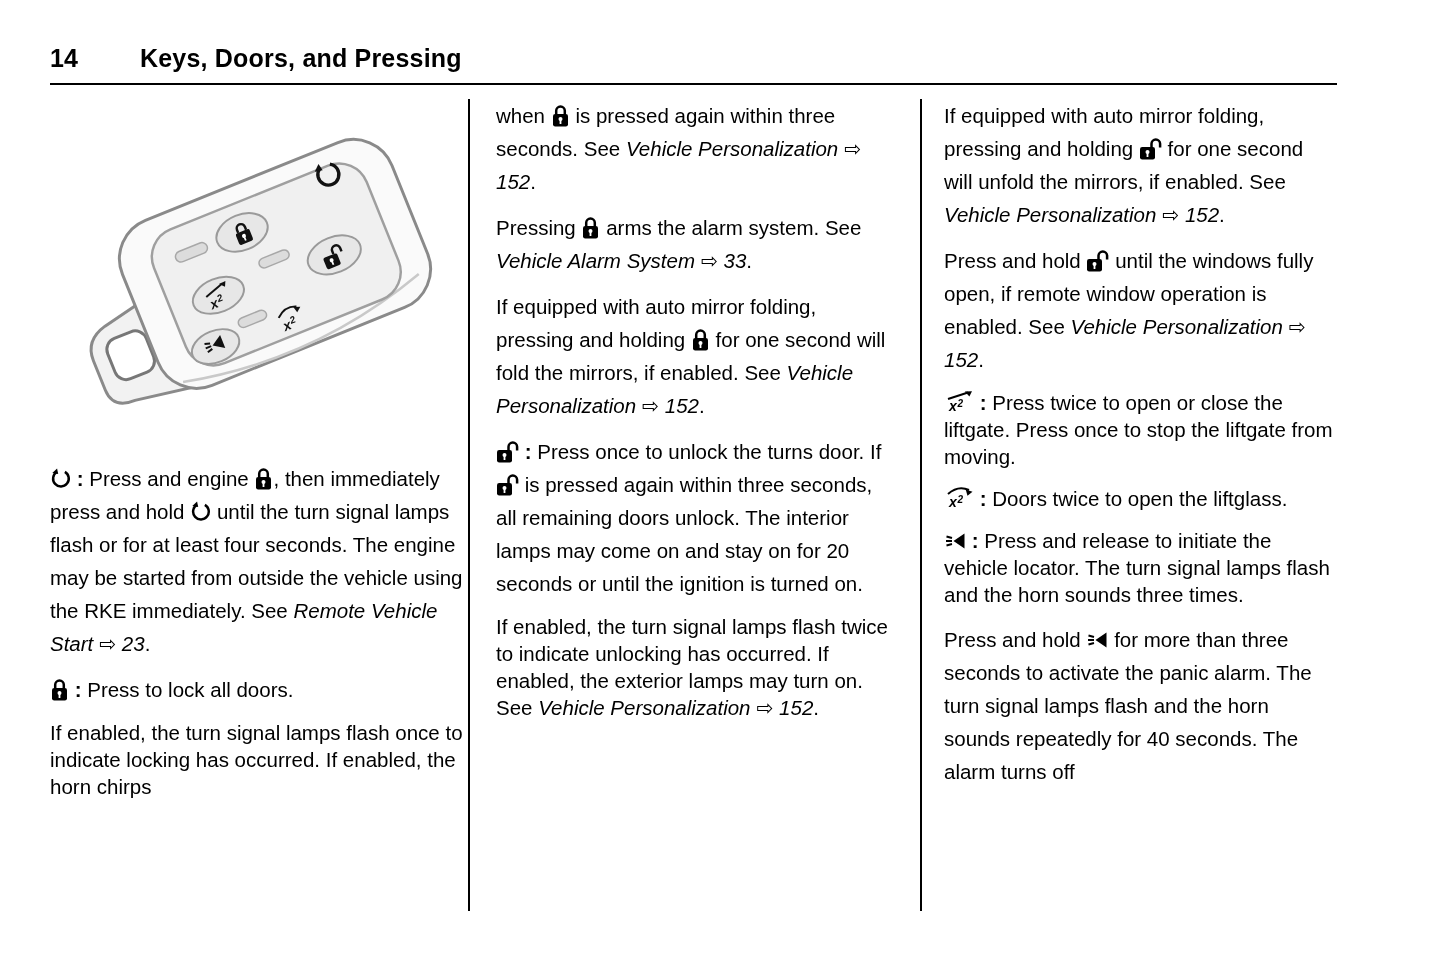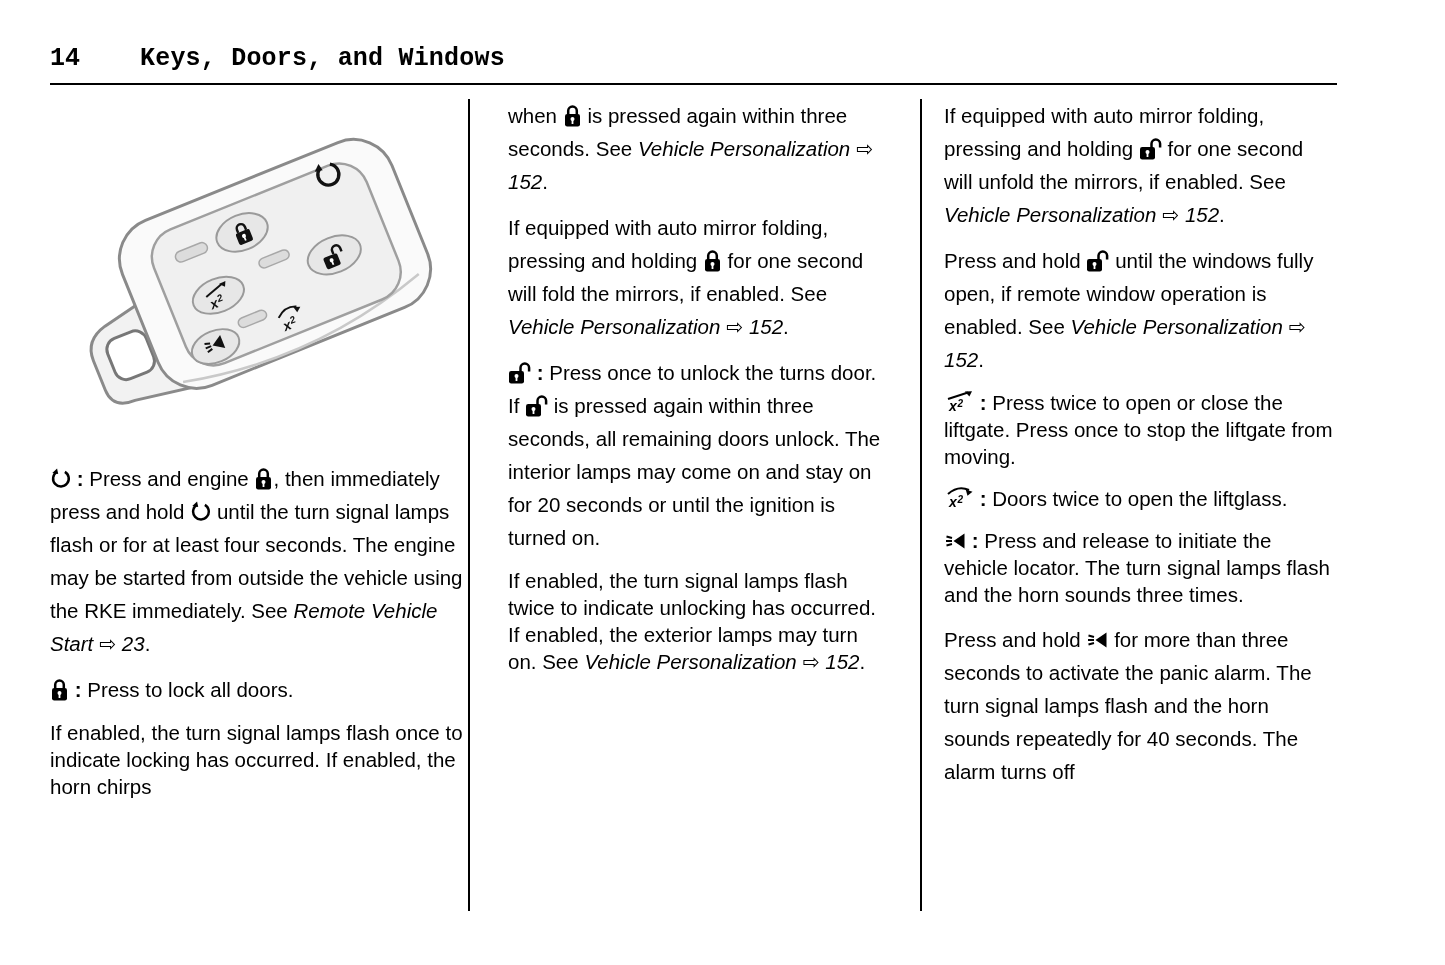--- a/index.html
+++ b/index.html
@@ -3,29 +3,29 @@
 <meta charset="utf-8">
 <style>
   * { margin:0; padding:0; box-sizing:border-box; }
   html,body { background:#ffffff; }
   body {
     width:1445px; height:965px; overflow:hidden; color:#000;
     font-family:"Liberation Sans","DejaVu Sans",sans-serif;
   }
   .page { width:1445px; height:965px; padding:44px 108px 0 50px; }
 
-  header.page-header { display:flex; align-items:baseline;font-family:Liberation Mono, monospace; }
+  header.page-header { display:flex; align-items:baseline; }
   .pagenum { font-size:25px; font-weight:bold; width:90px; }
   h1.title { font-size:25px; font-weight:bold; letter-spacing:0.2px; }
   .rule { height:2px; background:#000; margin-top:10px; }
 
   .columns { display:flex; margin-top:14px; height:832px; }
   .col { font-size:20.5px; }
   .col-1 { width:418px; }
-  .col-2 { width:450px; padding:0 38px; }
+  .col-2 { width:450px; padding:0 26px; }
   .col-3 { flex:1; padding-left:22px; }
   .vrule { width:2px; background:#000; margin-bottom:20px; }
 
   figure.fob { margin:2px 0 10px 2px; }
 
   p.para { line-height:33px; margin:0 0 13px 0; }
   p.para.tight { line-height:27px; margin-bottom:15px; }
   em { font-style:italic; }
   strong { font-weight:bold; }
 
@@ -33,21 +33,21 @@
   .inline-icon svg { display:inline-block; }
   svg text { font-family:"Liberation Sans","DejaVu Sans",sans-serif; }
 </style>
 </head>
 <body>
 
 <div class="page">
 
   <header class="page-header">
     <span class="pagenum">14</span>
-    <h1 class="title">Keys, Doors, and Windows</h1>
+    <h1 class="title">Keys, Doors, and Pressing</h1>
   </header>
   <div class="rule"></div>
 
   <main class="columns">
 
     <section class="col col-1">
       <figure class="fob">
         <svg width="392" height="346" viewBox="0 0 395 350">
           <g transform="rotate(-22 197 176)">
 
@@ -153,20 +153,28 @@
     <section class="col col-2">
       <div class="col-text">
           <p class="para"><span>when </span><span class="inline-icon" style="vertical-align:-5px">
     <svg width="19" height="25" viewBox="0 0 19 25">
       <path d="M5.2 11 V7.8 a4.3 4.3 0 0 1 8.6 0 V11" fill="none" stroke="#000" stroke-width="2.5"></path>
       <rect x="2" y="11" width="15" height="12.5" rx="2.2" fill="#000"></rect>
       <circle cx="9.5" cy="16" r="2" fill="#fff"></circle>
       <rect x="8.6" y="17" width="1.8" height="4" fill="#fff"></rect>
     </svg>
   </span><span> is pressed again within three seconds. See </span><em>Vehicle Personalization ⇨ 152</em><span>.</span></p>
+          <p class="para"><span>Pressing </span><span class="inline-icon" style="vertical-align:-5px">
+    <svg width="19" height="25" viewBox="0 0 19 25">
+      <path d="M5.2 11 V7.8 a4.3 4.3 0 0 1 8.6 0 V11" fill="none" stroke="#000" stroke-width="2.5"></path>
+      <rect x="2" y="11" width="15" height="12.5" rx="2.2" fill="#000"></rect>
+      <circle cx="9.5" cy="16" r="2" fill="#fff"></circle>
+      <rect x="8.6" y="17" width="1.8" height="4" fill="#fff"></rect>
+    </svg>
+  </span><span> arms the alarm system. See </span><em>Vehicle Alarm System ⇨ 33</em><span>.</span></p>
           <p class="para"><span>If equipped with auto mirror folding, pressing and holding </span><span class="inline-icon" style="vertical-align:-5px">
     <svg width="19" height="25" viewBox="0 0 19 25">
       <path d="M5.2 11 V7.8 a4.3 4.3 0 0 1 8.6 0 V11" fill="none" stroke="#000" stroke-width="2.5"></path>
       <rect x="2" y="11" width="15" height="12.5" rx="2.2" fill="#000"></rect>
       <circle cx="9.5" cy="16" r="2" fill="#fff"></circle>
       <rect x="8.6" y="17" width="1.8" height="4" fill="#fff"></rect>
     </svg>
   </span><span> for one second will fold the mirrors, if enabled. See </span><em>Vehicle Personalization ⇨ 152</em><span>.</span></p>
           <p class="para"><span class="inline-icon" style="vertical-align:-5px">
     <svg width="23" height="25" viewBox="0 0 23 25">

